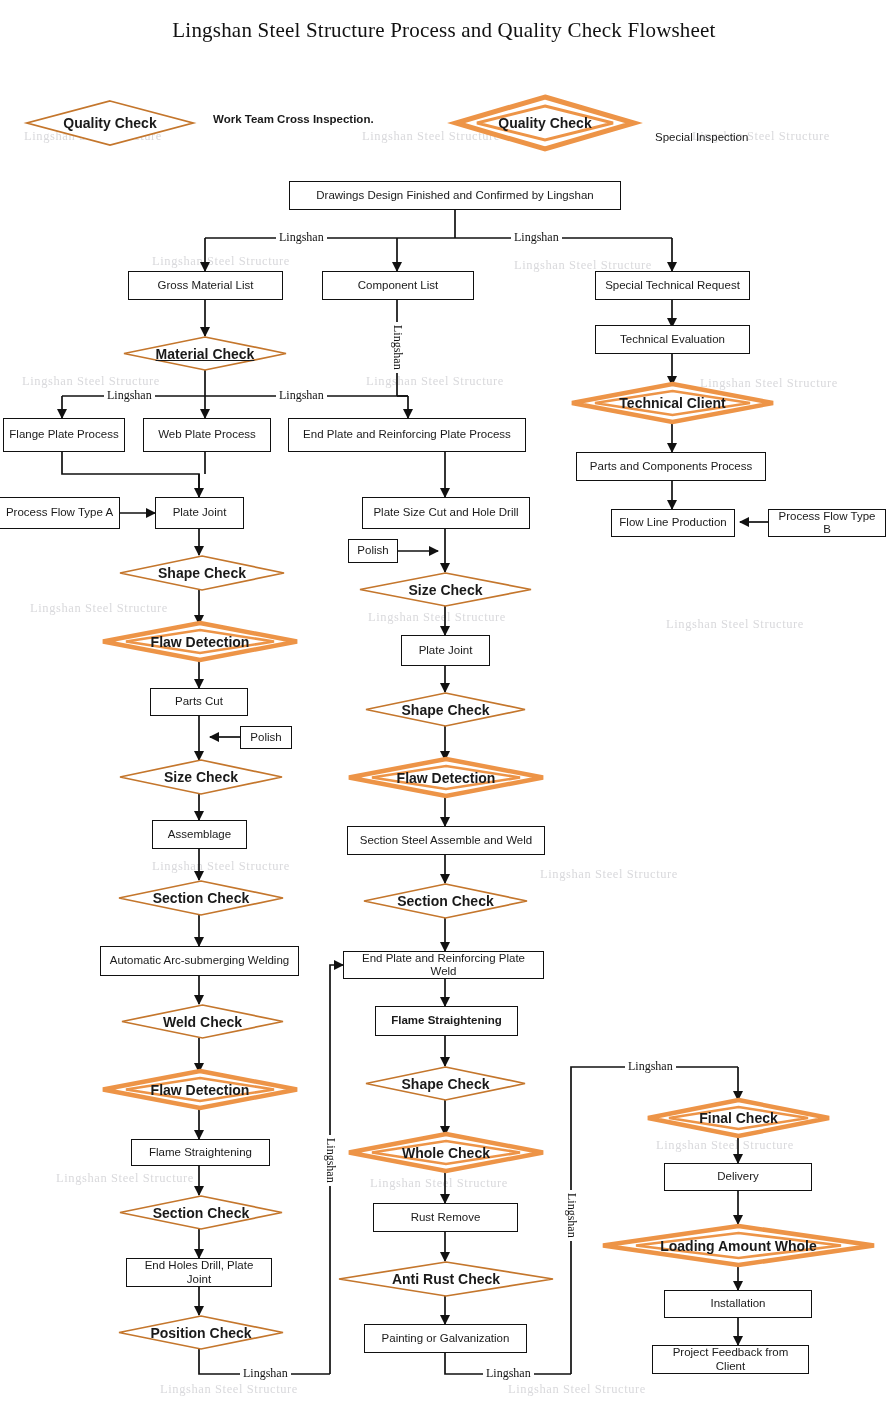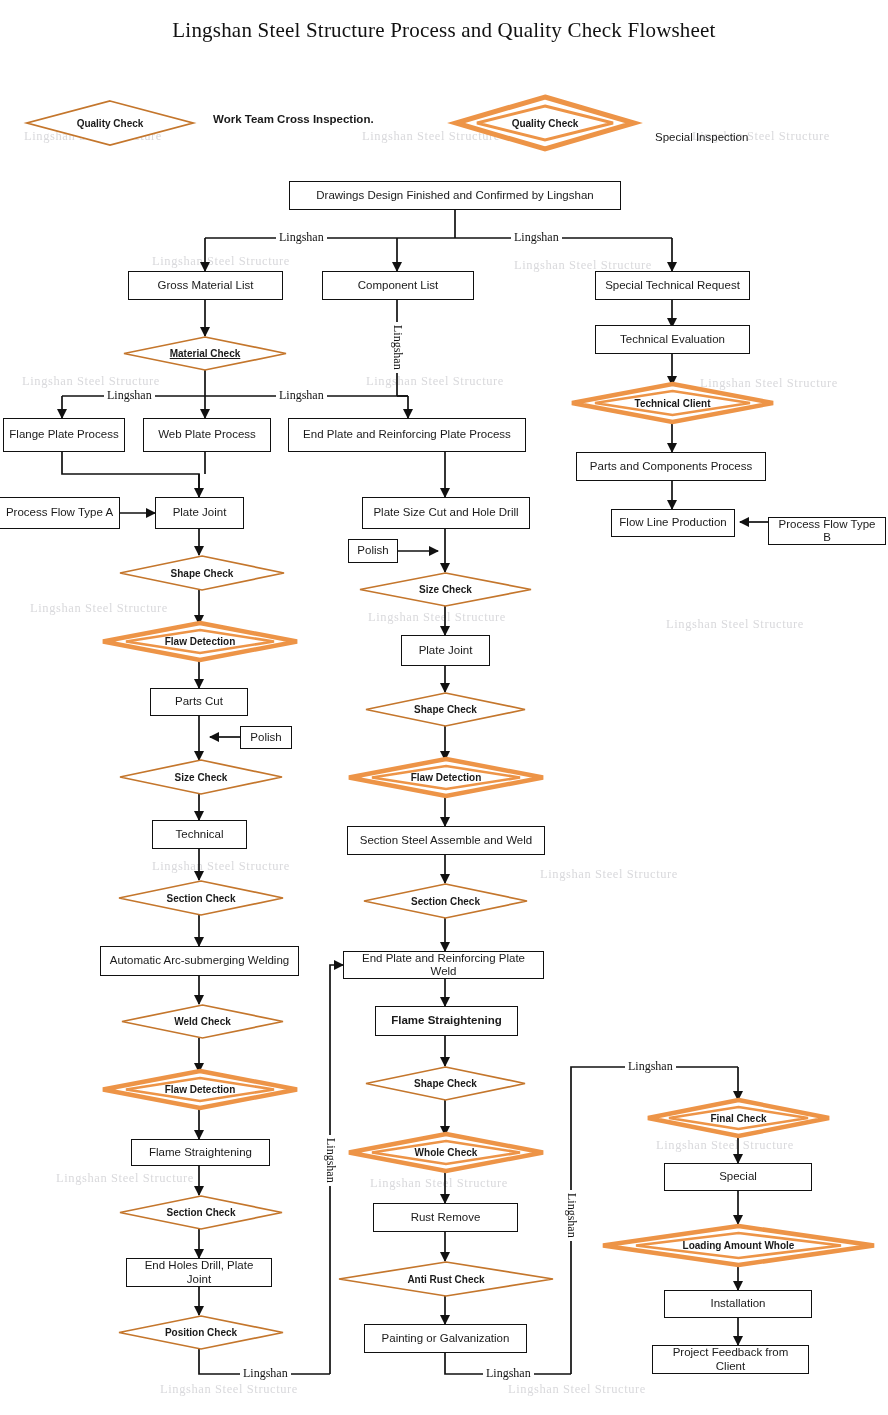--- a/index.html
+++ b/index.html
@@ -20,21 +20,21 @@
   
   svg.lines{position:absolute;left:0;top:0;width:888px;height:1415px;overflow:visible;}
 
   
   .box{position:absolute;box-sizing:border-box;background:#fff;
        border:1.6px solid #111;display:flex;align-items:center;justify-content:center;
        text-align:center;font-size:11.5px;line-height:1.15;color:#1a1a1a;padding:0 5px;}
 
   
   .dia{position:absolute;display:flex;align-items:center;justify-content:center;}
-  .dia .dlabel{position:relative;z-index:3;font-size:10px;color:#1a1a1a;
+  .dia .dlabel{position:relative;z-index:3;font-size:14px;color:#1a1a1a;
                white-space:nowrap;font-weight:600;text-align:right;}
   .dia svg{position:absolute;left:0;top:0;overflow:visible;}
 
   
   .elabel{position:absolute;background:#fff;padding:0 3px;
           font-family:"Liberation Serif","DejaVu Serif",serif;
           font-size:12px;color:#111;white-space:nowrap;}
   .elabel.vert{writing-mode:vertical-rl;text-orientation:mixed;padding:3px 0;}
 
   
@@ -218,21 +218,21 @@
 
   <div class="box" style="left:3px;top:418px;width:122px;height:34px;">Flange Plate Process</div>
   <div class="box" style="left:143px;top:418px;width:128px;height:34px;">Web Plate Process</div>
   <div class="box" style="left:288px;top:418px;width:238px;height:34px;">End Plate and Reinforcing Plate Process</div>
   <div class="box" style="left:576px;top:452px;width:190px;height:29px;">Parts and Components Process</div>
 
   <div class="box" style="left:-1px;top:497px;width:121px;height:32px;">Process Flow Type A</div>
   <div class="box" style="left:155px;top:497px;width:89px;height:32px;">Plate Joint</div>
   <div class="box" style="left:362px;top:497px;width:168px;height:32px;">Plate Size Cut and Hole Drill</div>
   <div class="box" style="left:611px;top:509px;width:124px;height:28px;">Flow Line Production</div>
-  <div class="box" style="left:768px;top:509px;width:118px;height:28px;margin-top:8px;">Process Flow Type B</div>
+  <div class="box" style="left:768px;top:509px;width:118px;height:28px;">Process Flow Type B</div>
 
   <div class="box" style="left:348px;top:539px;width:50px;height:24px;">Polish</div>
 
   <div class="dia" style="left:118px;top:555px;width:168px;height:36px;">
     <svg width="168" height="36" viewBox="0 0 168 36">
         <polygon points="84,1 166,18 84,35 2,18" fill="#fff" stroke="#C4762C" stroke-width="1.7"></polygon>
       </svg>
     <span class="dlabel">Shape Check</span>
   </div>
 
@@ -271,21 +271,21 @@
   </div>
 
   <div class="dia" style="left:347px;top:758px;width:198px;height:39px;">
     <svg width="198" height="39" viewBox="0 0 198 39">
       <polygon points="99,1 196,19.5 99,38 2,19.5" fill="none" stroke="#ED9447" stroke-width="4.5"></polygon>
       <polygon points="99,8 173,19.5 99,31 25,19.5" fill="#fff" stroke="#ED9447" stroke-width="2.6"></polygon>
     </svg>
     <span class="dlabel">Flaw Detection</span>
   </div>
 
-  <div class="box" style="left:152px;top:820px;width:95px;height:29px;">Technical</div>
+  <div class="box" style="left:152px;top:820px;width:95px;height:29px;">Assemblage</div>
   <div class="box" style="left:347px;top:826px;width:198px;height:29px;">Section Steel Assemble and Weld</div>
 
   <div class="dia" style="left:117px;top:880px;width:168px;height:36px;">
     <svg width="168" height="36" viewBox="0 0 168 36">
         <polygon points="84,1 166,18 84,35 2,18" fill="#fff" stroke="#C4762C" stroke-width="1.7"></polygon>
       </svg>
     <span class="dlabel">Section Check</span>
   </div>
 
   <div class="dia" style="left:362px;top:883px;width:167px;height:36px;">
@@ -335,21 +335,21 @@
   <div class="box" style="left:131px;top:1139px;width:139px;height:27px;">Flame Straightening</div>
 
   <div class="dia" style="left:347px;top:1133px;width:198px;height:39px;">
     <svg width="198" height="39" viewBox="0 0 198 39">
       <polygon points="99,1 196,19.5 99,38 2,19.5" fill="none" stroke="#ED9447" stroke-width="4.5"></polygon>
       <polygon points="99,8 173,19.5 99,31 25,19.5" fill="#fff" stroke="#ED9447" stroke-width="2.6"></polygon>
     </svg>
     <span class="dlabel">Whole Check</span>
   </div>
 
-  <div class="box" style="left:664px;top:1163px;width:148px;height:28px;">Special</div>
+  <div class="box" style="left:664px;top:1163px;width:148px;height:28px;">Delivery</div>
 
   <div class="dia" style="left:118px;top:1195px;width:166px;height:35px;">
     <svg width="166" height="35" viewBox="0 0 166 35">
         <polygon points="83,1 164,17.5 83,34 2,17.5" fill="#fff" stroke="#C4762C" stroke-width="1.7"></polygon>
       </svg>
     <span class="dlabel">Section Check</span>
   </div>
 
   <div class="box" style="left:373px;top:1203px;width:145px;height:29px;text-align:right;">Rust Remove</div>
 

